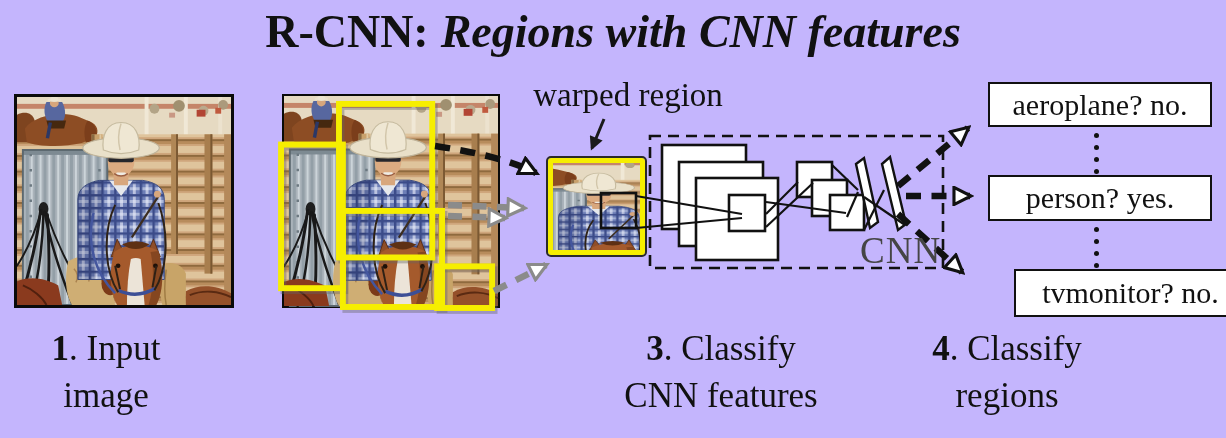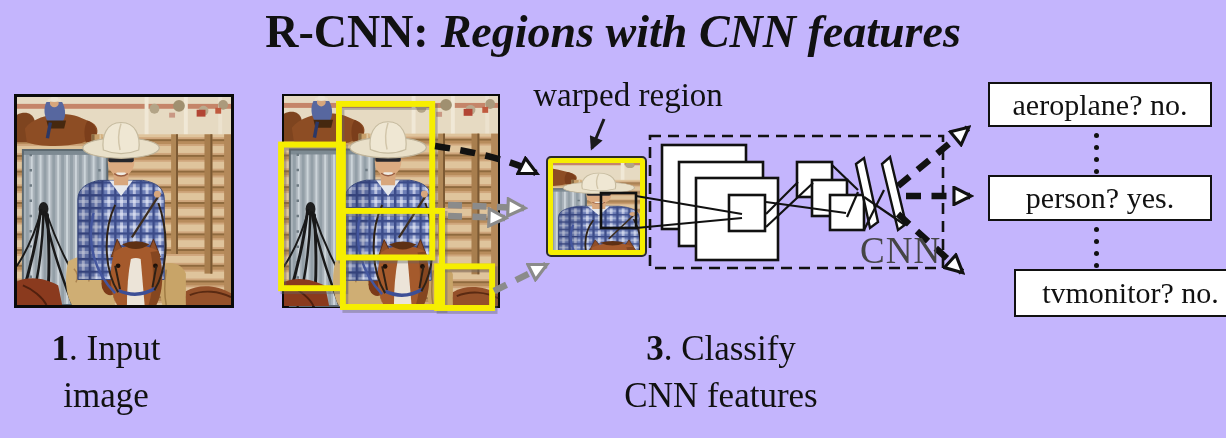--- a/index.html
+++ b/index.html
@@ -254,14 +254,18 @@
   </div>
 
   <div class="caption" style="left:8px;width:196px">
     <b>1</b><span>. Input</span><br>
     <span>image</span>
   </div>
   <div class="caption" style="left:585px;width:272px">
     <b>3</b><span>. Classify</span><br>
     <span>CNN features</span>
   </div>
+  <div class="caption" style="left:877px;width:260px">
+    <b>4</b><span>. Classify</span><br>
+    <span>regions</span>
+  </div>
 
 </div>
 
 </body></html>

